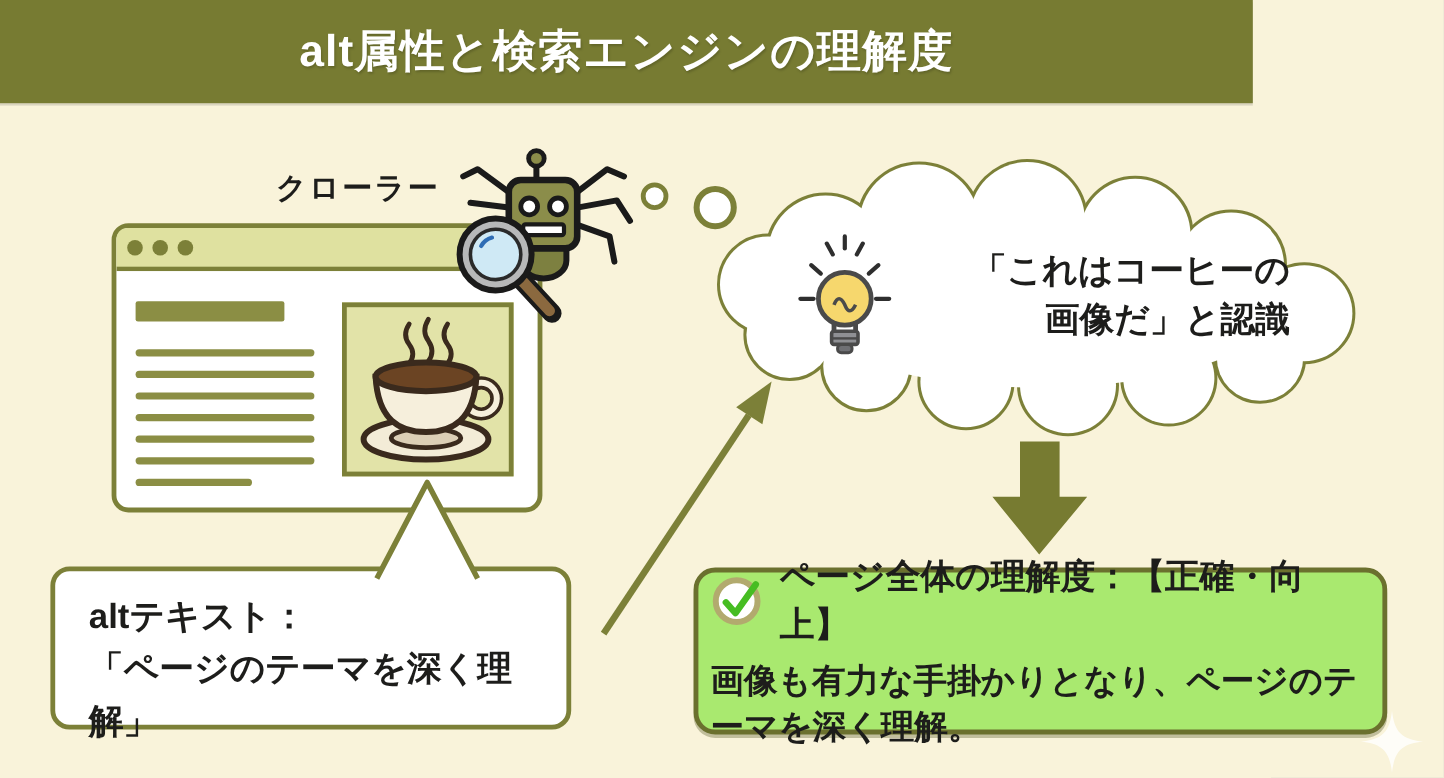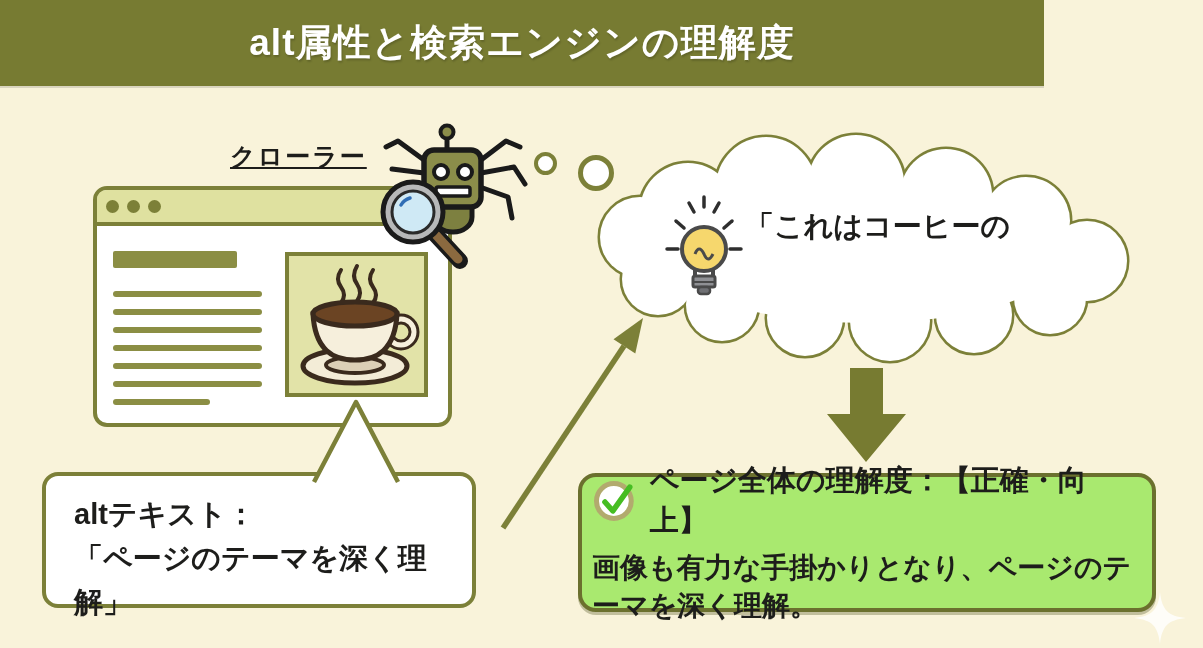--- a/index.html
+++ b/index.html
@@ -24,32 +24,32 @@
   .browser-bar{position:absolute;left:0;top:0;width:351px;height:36px;background:var(--browser-bar);
     border-bottom:4px solid var(--olive);border-radius:9px 9px 0 0;display:flex;align-items:center;padding-left:9px;gap:8px;}
   .dot{width:13px;height:13px;border-radius:50%;background:var(--olive);}
   .ph-heading{position:absolute;left:16px;top:61px;width:124px;height:17px;background:var(--olive-fill);border-radius:2px;}
   .ph-lines{position:absolute;left:16px;top:101px;display:flex;flex-direction:column;gap:12px;}
   .ph-line{height:6px;background:var(--olive-fill);border-radius:3px;}
   .image-box{position:absolute;left:188px;top:62px;width:143px;height:145px;background:var(--image-bg);
     border:4px solid var(--olive);}
 
   
-  .crawler-label{position:absolute;left:230px;top:140px;font-size:25px;font-weight:800;color:var(--ink);letter-spacing:2px;text-decoration:underline;}
+  .crawler-label{position:absolute;left:230px;top:140px;font-size:25px;font-weight:800;color:var(--ink);letter-spacing:2px;}
 
   
   .tdot{position:absolute;background:var(--white);border-radius:50%;}
   .tdot.small{left:534px;top:152px;width:23px;height:23px;border:4px solid var(--olive);}
   .tdot.large{left:578px;top:155px;width:36px;height:36px;border:5px solid var(--olive);}
 
   
   .cloud-svg{position:absolute;left:600px;top:133px;overflow:visible;}
   .cloud-stroke circle{fill:var(--white);stroke:var(--olive);stroke-width:5;}
   .cloud-fill circle,.cloud-fill ellipse{fill:var(--white);}
-  .cloud-text{position:absolute;left:745px;top:206px;width:330px;text-align:left;color:var(--ink);
+  .cloud-text{position:absolute;left:745px;top:206px;width:330px;text-align:right;color:var(--ink);
     font-size:29px;font-weight:800;line-height:1.42;}
   .cloud-text span{display:block;}
 
   
   .arrow-svg{position:absolute;overflow:visible;}
   .stroke-olive{stroke:var(--olive);fill:none;}
   .fill-olive{fill:var(--olive);}
 
   
   .result-box{position:absolute;left:578px;top:473px;width:578px;height:139px;background:var(--result-bg);
@@ -195,20 +195,21 @@
     <circle cx="42" cy="57" r="22" fill="var(--bulb-yellow)" stroke="#4a4a4a" stroke-width="4"></circle>
     <path d="M33,62 q4,-10 9,0 q4,10 9,0" fill="none" stroke="#4a4a4a" stroke-width="3"></path>
     <path d="M33,76 v8 M51,76 v8" stroke="#4a4a4a" stroke-width="4"></path>
     <rect x="31" y="84" width="22" height="11" rx="2" fill="#8f9094" stroke="#4a4a4a" stroke-width="3"></rect>
     <line x1="31" y1="90" x2="53" y2="90" stroke="#4a4a4a" stroke-width="2"></line>
     <rect x="36" y="95" width="12" height="7" rx="3" fill="#6f7074" stroke="#4a4a4a" stroke-width="2.5"></rect>
   </svg>
 
   <div class="cloud-text">
     <span>「これはコーヒーの</span>
+    <span>画像だ」と認識</span>
   </div>
 
   <svg class="arrow-svg" style="left:495px;top:310px;" width="160" height="225" viewBox="0 0 160 225">
     <line x1="8" y1="218" x2="129" y2="36" class="stroke-olive" stroke-width="5.5"></line>
     <polygon points="148,8 118.5,29.3 140.3,43.5" class="fill-olive"></polygon>
   </svg>
 
   <svg class="arrow-svg" style="left:820px;top:365px;" width="95" height="100" viewBox="0 0 95 100">
     <polygon points="30,3 63,3 63,49 86,49 46,97 7,49 30,49" fill="#777b31"></polygon>
   </svg>

